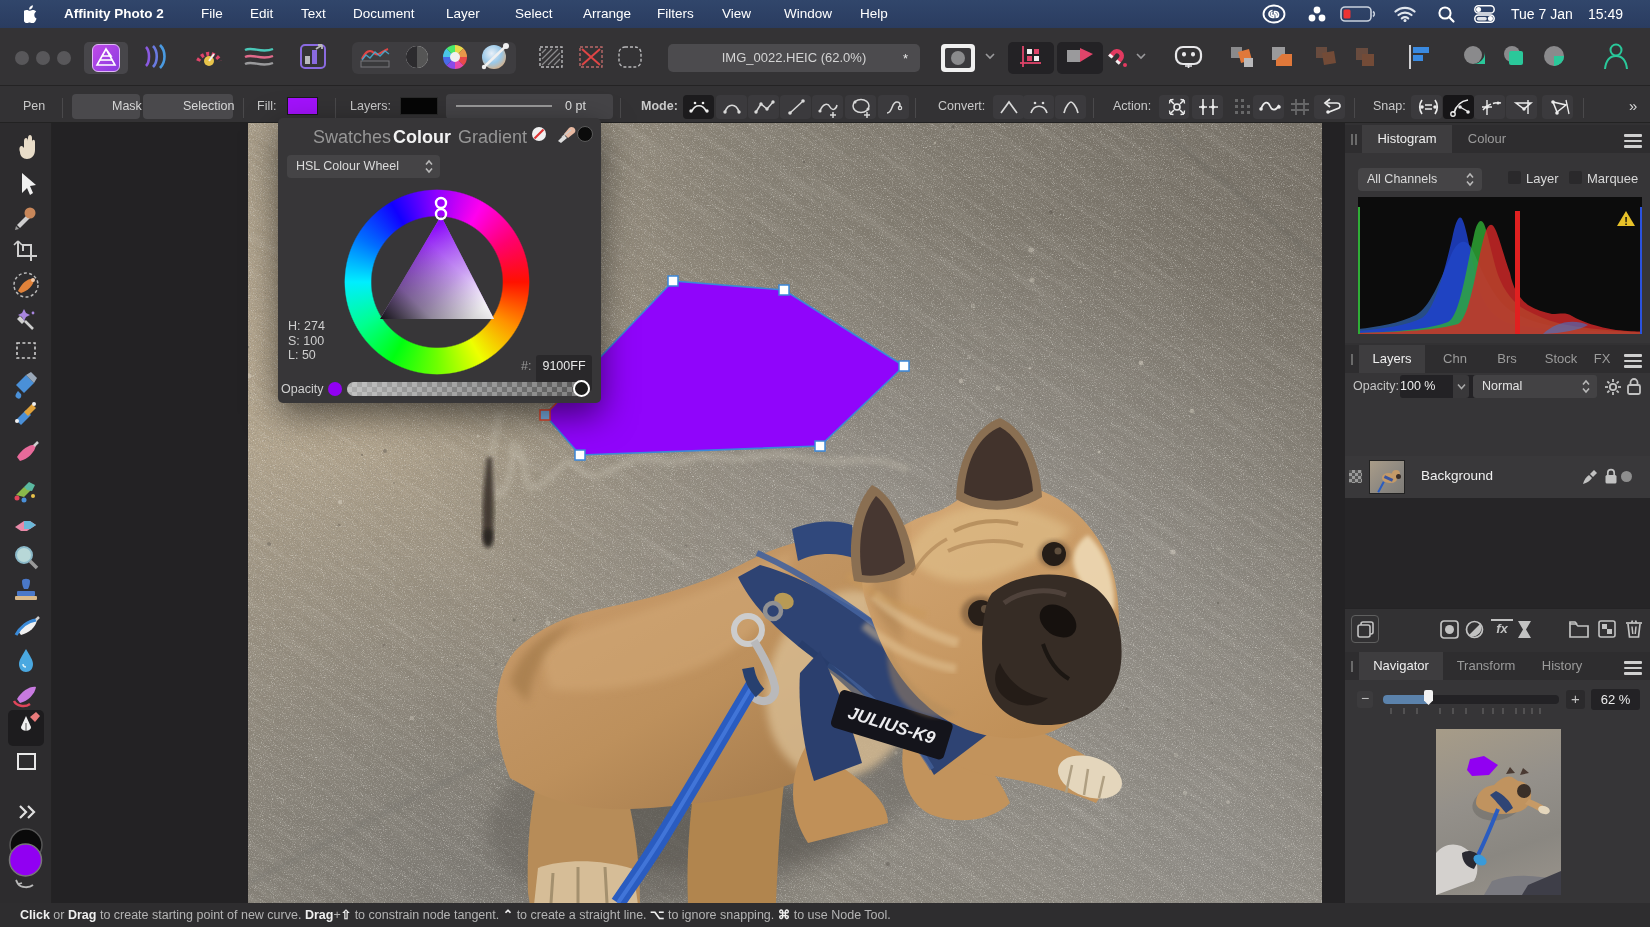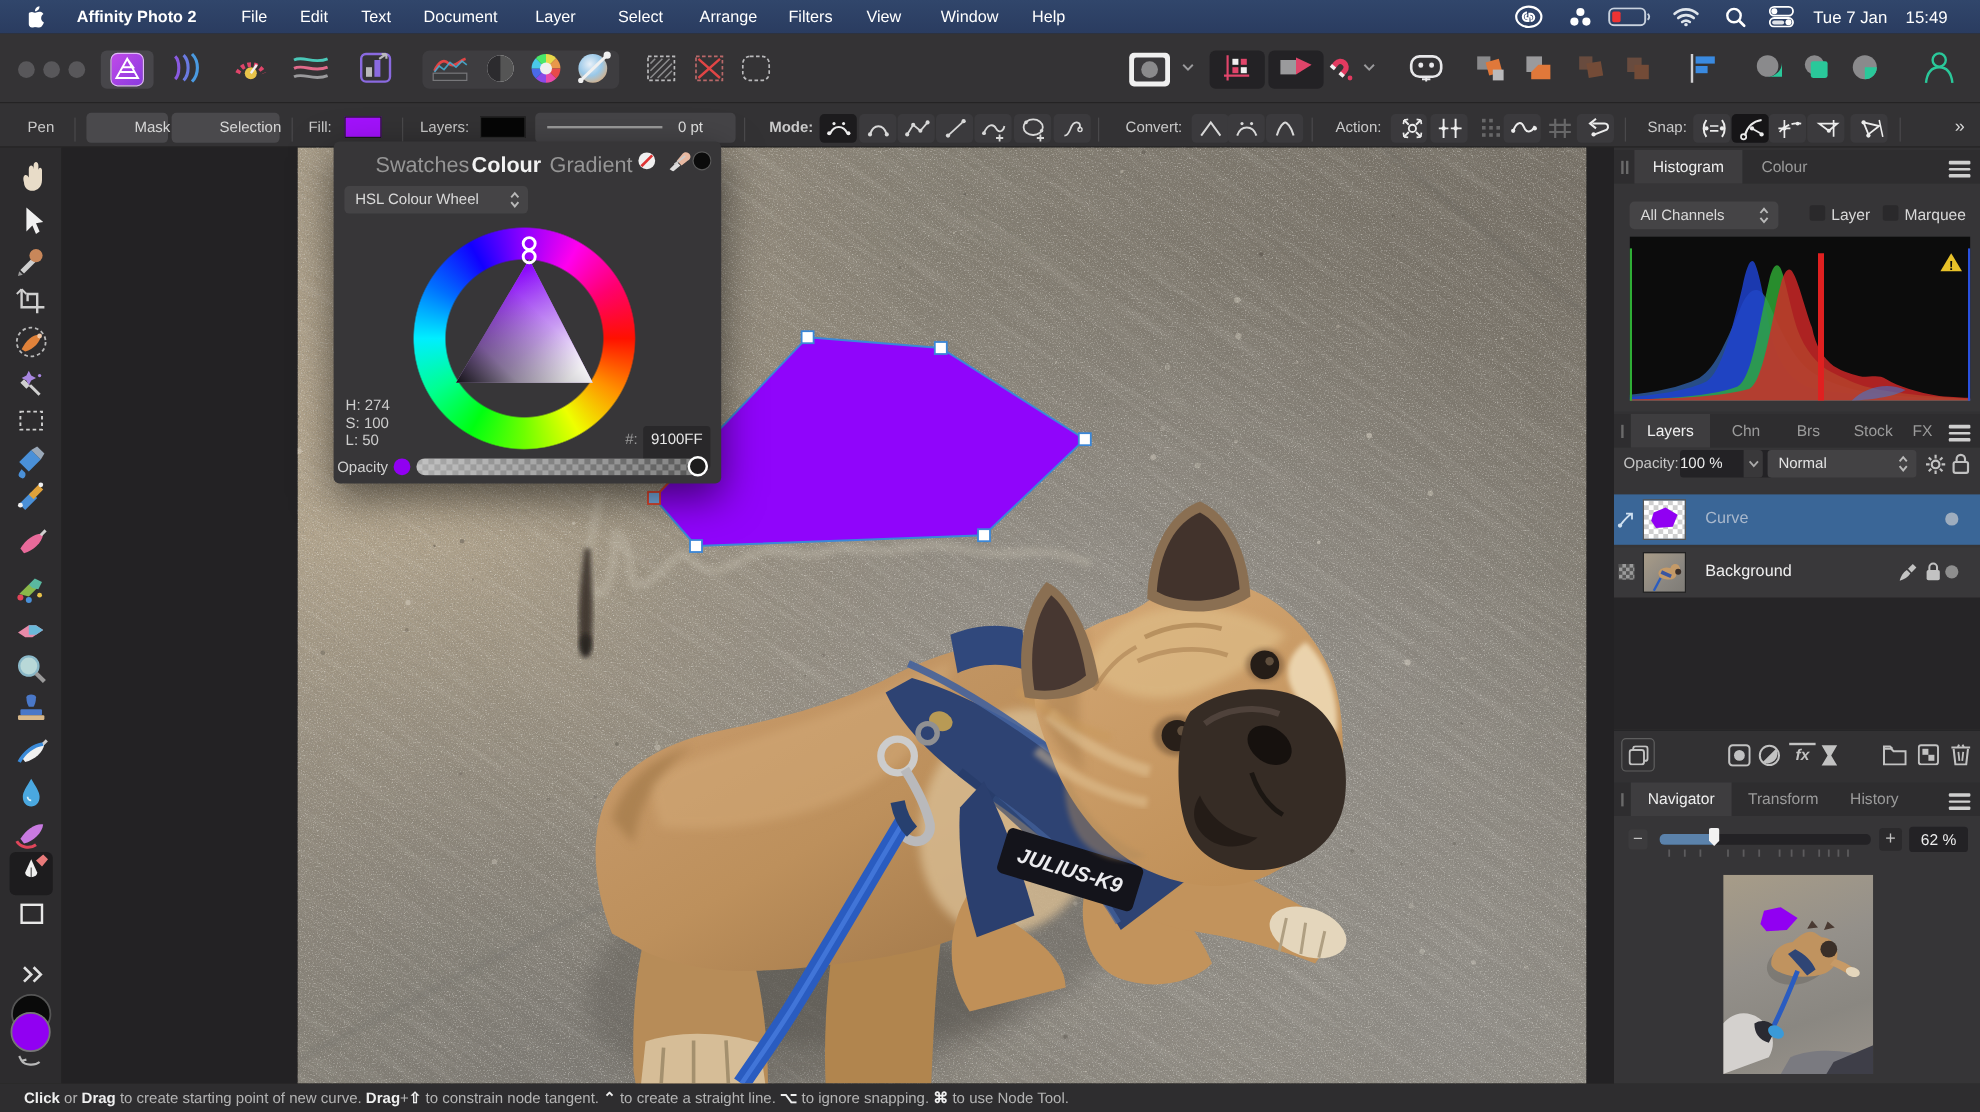--- a/index.html
+++ b/index.html
@@ -155,20 +155,21 @@
       <rect x="2" y="2" width="22" height="20" fill="none" stroke="#b9b9bb" stroke-width="1.4" stroke-dasharray="3,2"></rect>
       <path d="M4,20 L20,4 M4,14 L14,4 M4,8 L8,4 M10,20 L22,8 M16,20 L22,14" stroke="#8a8a8c" stroke-width="1.3"></path>
     </svg>
   <svg class="abs" style="left:578px;top:17px" width="26" height="24" viewBox="0 0 26 24">
       <rect x="2" y="2" width="22" height="20" fill="none" stroke="#b9696a" stroke-width="1.4" stroke-dasharray="3,2"></rect>
       <path d="M4,4 L22,20 M22,4 L4,20" stroke="#e04545" stroke-width="2"></path>
     </svg>
   <svg class="abs" style="left:617px;top:17px" width="26" height="24" viewBox="0 0 26 24">
       <rect x="2" y="2" width="22" height="20" rx="6" fill="none" stroke="#b9b9bb" stroke-width="1.4" stroke-dasharray="3,2"></rect>
     </svg>
+  <div class="abs" style="left:668px;top:16px;width:252px;height:28px;background:#4c4b4e;border-radius:5px;color:#d4d4d4;font-size:13px;text-align:center;line-height:28px;">IMG_0022.HEIC (62.0%)<span style="position:absolute;right:12px;top:1px;color:#e8e8e8">*</span></div>
   <div class="abs" style="left:941px;top:16px;width:34px;height:28px;background:#f0f0f0;border-radius:4px;"></div>
   <div class="abs" style="left:945px;top:20px;width:26px;height:20px;background:#3a393c;border-radius:2px;"></div>
   <div class="abs" style="left:951px;top:23px;width:14px;height:14px;border-radius:50%;background:#8a8a8c;"></div>
   <svg class="abs" style="left:984px;top:24px" width="12" height="8" viewBox="0 0 12 8">
       <path d="M2,2 L6,6 L10,2" stroke="#9a9a9c" stroke-width="1.6" fill="none"></path>
     </svg>
   <div class="abs" style="left:1008px;top:14px;width:46px;height:32px;background:#232225;border-radius:5px;"></div>
   <svg class="abs" style="left:1019px;top:16px" width="25" height="25" viewBox="0 0 25 25">
       <line x1="4" y1="2" x2="4" y2="23" stroke="#e0456a" stroke-width="1.8"></line>
       <line x1="1" y1="19" x2="22" y2="19" stroke="#e0456a" stroke-width="1.8"></line>
@@ -788,32 +789,20 @@
         <line x1="12.6" y1="12.6" x2="14.7" y2="14.7"></line>
         <line x1="3.3" y1="14.7" x2="5.4" y2="12.6"></line>
         <line x1="12.6" y1="5.4" x2="14.7" y2="3.3"></line>
       </g>
     </svg>
   <svg class="abs" style="left:281px;top:32px" width="16" height="19" viewBox="0 0 16 19">
       <rect x="2" y="8" width="12" height="9" rx="1.5" fill="none" stroke="#c2c2c2" stroke-width="1.8"></rect>
       <path d="M4.5,8 V5.5 a3.5,3.5 0 0 1 7,0 V8" fill="none" stroke="#c2c2c2" stroke-width="1.8"></path>
     </svg>
 
-  <div class="abs" style="left:0;top:67px;width:305px;height:42px;background:#3a6697;">
-    <svg class="abs" style="left:3px;top:13px" width="14" height="16" viewBox="0 0 14 16">
-        <path d="M2,13 C5,9 8,5 12,3 M7,3 l5,0 l0,5" stroke="#cfe0f0" stroke-width="1.5" fill="none"></path>
-        <circle cx="2" cy="13" r="1.8" fill="#cfe0f0"></circle>
-      </svg>
-    <div class="abs" style="left:24px;top:4px;width:36px;height:34px;background:repeating-conic-gradient(#cfcfcf 0% 25%, #fff 0% 50%) 0 0/8px 8px;border:1px solid #555;"></div>
-    <svg class="abs" style="left:25px;top:5px" width="34" height="32" viewBox="0 0 34 32">
-        <polygon points="8,10 18,6 28,12 24,22 10,23 6,17" fill="#9100f2"></polygon>
-      </svg>
-    <div class="abs" style="left:76px;top:12px;font-size:13.5px;color:#a9b8cc;">Curve</div>
-    <div class="abs" style="left:276px;top:15px;width:11px;height:11px;border-radius:50%;background:#9eadbe;"></div>
-  </div>
 
   <div class="abs" style="left:0;top:111px;width:305px;height:42px;background:#39383a;">
     <div class="abs" style="left:4px;top:14px;width:13px;height:13px;background:repeating-conic-gradient(#9a9a9a 0% 25%, #555 0% 50%) 0 0/6px 6px;"></div>
     <div class="abs" style="left:24px;top:4px;width:36px;height:34px;overflow:hidden;border:1px solid #222;">
         <div style="position:absolute;left:0;top:0;width:36px;height:34px;background:linear-gradient(135deg,#a99c88,#8a8680 60%,#7d7a74);"></div>
         <div style="position:absolute;left:12px;top:12px;width:15px;height:10px;background:#c49a68;border-radius:45% 55% 40% 50%;"></div>
         <div style="position:absolute;left:22px;top:9px;width:8px;height:8px;background:#c49a68;border-radius:50%;"></div>
         <div style="position:absolute;left:14px;top:16px;width:9px;height:3px;background:#3a55a0;transform:rotate(24deg)"></div>
         <div style="position:absolute;left:26px;top:13px;width:5px;height:5px;background:#3a2e28;border-radius:50%"></div>
         <div style="position:absolute;left:10px;top:20px;width:2px;height:12px;background:#2a5cc0;transform:rotate(28deg)"></div>
@@ -964,21 +953,21 @@
           <stop offset="1" stop-color="#8a00ff" stop-opacity="0"></stop>
         </linearGradient>
     </defs>
     <polygon points="97,27 36,130 150,130" fill="#ab87d4"></polygon>
     <polygon points="97,27 36,130 150,130" fill="url(#tp)"></polygon>
     <polygon points="97,27 36,130 150,130" fill="url(#tw)"></polygon>
     <polygon points="97,27 36,130 150,130" fill="url(#tk)"></polygon>
     <circle cx="97" cy="14" r="5" fill="none" stroke="#fff" stroke-width="2.4"></circle>
     <circle cx="97" cy="25" r="5" fill="none" stroke="#fff" stroke-width="2.4"></circle>
   </svg>
-  <div class="abs" style="left:10px;top:201px;font-size:12.5px;color:#cecece;line-height:14.5px;margin-top:12px;">H:&nbsp;274<br>S:&nbsp;100<br>L:&nbsp;50</div>
+  <div class="abs" style="left:10px;top:201px;font-size:12.5px;color:#cecece;line-height:14.5px;">H:&nbsp;274<br>S:&nbsp;100<br>L:&nbsp;50</div>
   <div class="abs" style="left:243px;top:241px;font-size:12.5px;color:#9a9a9a;">#:</div>
   <div class="abs" style="left:258px;top:237px;width:56px;height:36px;background:#29282a;border-radius:3px;color:#e8e8e8;font-size:12.5px;text-align:center;line-height:22px;">9100FF</div>
   <div class="abs" style="left:3px;top:264px;font-size:12.5px;color:#d0d0d0;">Opacity</div>
   <div class="abs" style="left:50px;top:264px;width:14px;height:14px;border-radius:50%;background:#9100f2;"></div>
   <div class="abs" style="left:69px;top:264px;width:243px;height:14px;border-radius:7px;background:repeating-conic-gradient(#777 0% 25%, #4a4a4a 0% 50%) 0 0/10px 10px;"></div>
   <div class="abs" style="left:69px;top:264px;width:243px;height:14px;border-radius:7px;background:linear-gradient(90deg,rgba(255,255,255,0.55),rgba(255,255,255,0.06));"></div>
   <div class="abs" style="left:295px;top:262px;width:17px;height:17px;border-radius:50%;background:#1c1c1c;border:2.5px solid #fff;"></div>
 </div>
 
 <svg class="abs" style="left:0;top:123px" width="52" height="780" viewBox="0 0 52 780">

